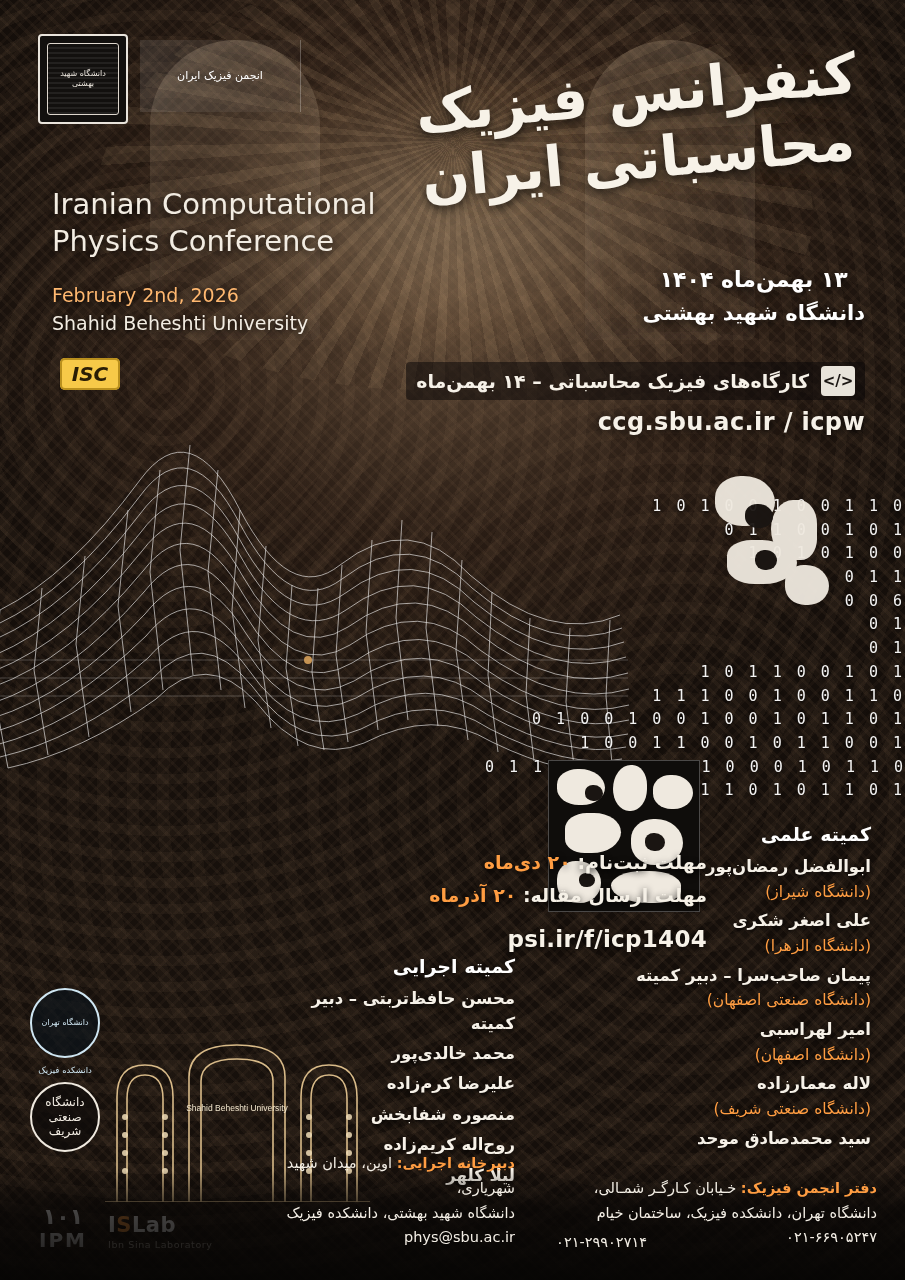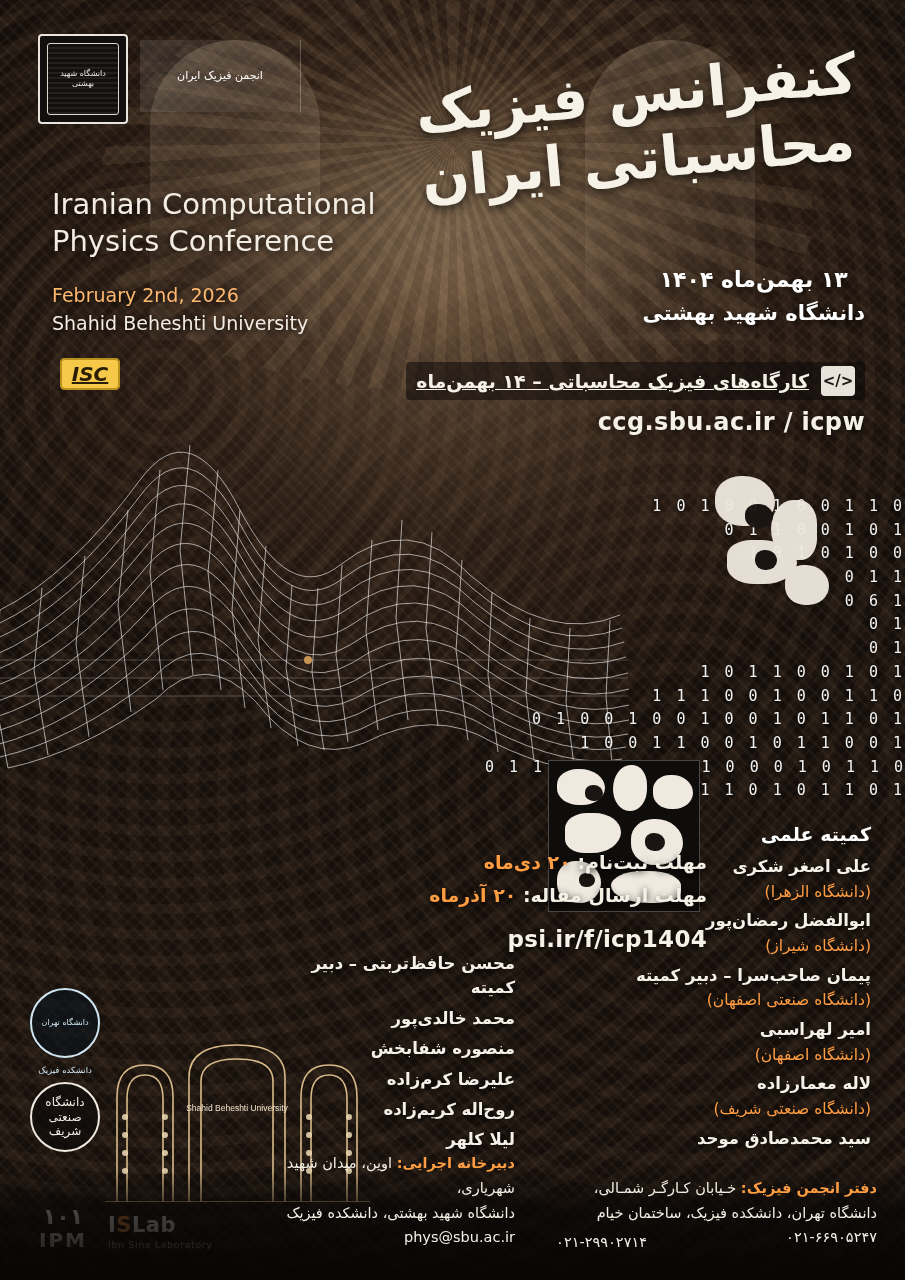--- a/index.html
+++ b/index.html
@@ -64,21 +64,20 @@
     display:flex;align-items:center;justify-content:center;
     color:#fff;font-size:11px;line-height:1.3;text-align:center;
     background:linear-gradient(90deg, rgba(255,255,255,0.10), rgba(255,255,255,0.02));
     border-right:1px solid rgba(255,255,255,.18);
   }
   .logo-isc{
     position:absolute;left:60px;top:358px;width:60px;height:32px;border-radius:5px;
     background:#f7c948;color:#2a1d05;font-weight:bold;font-style:italic;
     display:flex;align-items:center;justify-content:center;font-size:20px;
     box-shadow:0 0 0 2px #b98f1d inset;
-    text-decoration:underline;
   }
   
   .fa-title{
     position:absolute;right:34px;top:40px;width:460px;text-align:left;
     direction:rtl;
     font-size:56px;font-weight:bold;line-height:1.14;
     color:#f7f2e8;
     text-shadow:0 3px 12px rgba(0,0,0,.85), 0 0 28px rgba(255,210,150,.25);
     transform:rotate(-5.2deg);transform-origin:right top;
   }
@@ -106,21 +105,21 @@
   
   .ws-bar{
     position:absolute;right:40px;top:362px;height:38px;
     display:flex;align-items:center;gap:12px;direction:rtl;
     background:rgba(12,10,9,0.55);padding:0 10px;border-radius:4px;
   }
   .ws-icon{
     width:34px;height:30px;border-radius:4px;background:#e8e3da;color:#1a1512;
     display:flex;align-items:center;justify-content:center;font-size:15px;font-weight:bold;
   }
-  .ws-text{font-size:19px;font-weight:bold;color:#f6f1e8;text-decoration:underline;}
+  .ws-text{font-size:19px;font-weight:bold;color:#f6f1e8;}
   .ws-url{
     position:absolute;right:40px;top:408px;direction:ltr;text-align:right;width:430px;
     font-size:24px;font-weight:bold;color:#f6f1e8;letter-spacing:.4px;
     text-shadow:0 2px 8px rgba(0,0,0,.85);
   }
   
   .surface{position:absolute;left:-10px;top:360px;width:640px;height:430px;pointer-events:none;}
   
   .binary{
     position:absolute;right:0px;top:495px;width:420px;direction:ltr;text-align:right;
@@ -307,21 +306,21 @@
       <path d="M2 336 L 638 336"></path>
     </g>
     <circle cx="318" cy="300" r="4" fill="#d8a15a" opacity="0.9"></circle>
   </svg>
 
   <div class="binary">
     <div>1 0 1 0 0 1 0 0 1 1 0</div>
     <div>0 1 1 0 0 1 0 1</div>
     <div>1 0 1 0 1 0 0</div>
     <div>0 1 1</div>
-    <div>0 6 1</div>
+    <div>0 0 6</div>
     <div>0 1</div>
     <div>0 1</div>
     <div>1 0 1 1 0 0 1 0 1</div>
     <div>1 1 1 0 0 1 0 0 1 1 0</div>
     <div>0 1 0 0 1 0 0 1 0 0 1 0 1 1 0 1</div>
     <div>1 0 0 1 1 0 0 1 0 1 1 0 0 1</div>
     <div>0 1 1 0 1 1 0 1 0 1 0 0 0 1 0 1 1 0</div>
     <div>0 0 1 1 0 1 0 1 1 0 1</div>
   </div>
 
@@ -355,56 +354,57 @@
     <div>
       <span>مهلت ارسال مقاله:</span>
       <span class="hl">۲۰ آذرماه</span>
     </div>
     <span class="url">psi.ir/f/icp1404</span>
   </div>
 
   <div class="com-sci">
     <div class="com-head">کمیته علمی</div>
     <div class="member">
+      <span class="nm">ابوالفضل رمضان‌پور</span>
+      <span class="af">(دانشگاه شیراز)</span>
+    </div>
+    <div class="member">
       <span class="nm">علی اصغر شکری</span>
       <span class="af">(دانشگاه الزهرا)</span>
     </div>
     <div class="member">
-      <span class="nm">ابوالفضل رمضان‌پور</span>
-      <span class="af">(دانشگاه شیراز)</span>
-    </div>
-    <div class="member">
       <span class="nm">پیمان صاحب‌سرا – دبیر کمیته</span>
       <span class="af">(دانشگاه صنعتی اصفهان)</span>
     </div>
     <div class="member">
       <span class="nm">امیر لهراسبی</span>
       <span class="af">(دانشگاه اصفهان)</span>
     </div>
     <div class="member">
       <span class="nm">لاله معمارزاده</span>
       <span class="af">(دانشگاه صنعتی شریف)</span>
     </div>
     <div class="member">
       <span class="nm">سید محمدصادق موحد</span>
     </div>
   </div>
 
   <div class="com-exec">
+    <div class="com-head">کمیته اجرایی</div>
     <div class="member">
       <span class="nm">محسن حافظ‌تربتی – دبیر کمیته</span>
     </div>
     <div class="member">
       <span class="nm">محمد خالدی‌پور</span>
     </div>
     <div class="member">
+      <span class="nm">علیرضا کرم‌زاده</span>
+    </div>
+    <div class="member">
       <span class="nm">منصوره شفابخش</span>
-    </div>
-    <div class="member">
-      <span class="nm">علیرضا کرم‌زاده</span>
     </div>
     <div class="member">
       <span class="nm">روح‌اله کریم‌زاده</span>
     </div>
     <div class="member">
       <span class="nm">لیلا کلهر</span>
     </div>
   </div>
 
   <svg class="gate" viewBox="0 0 265 165">

